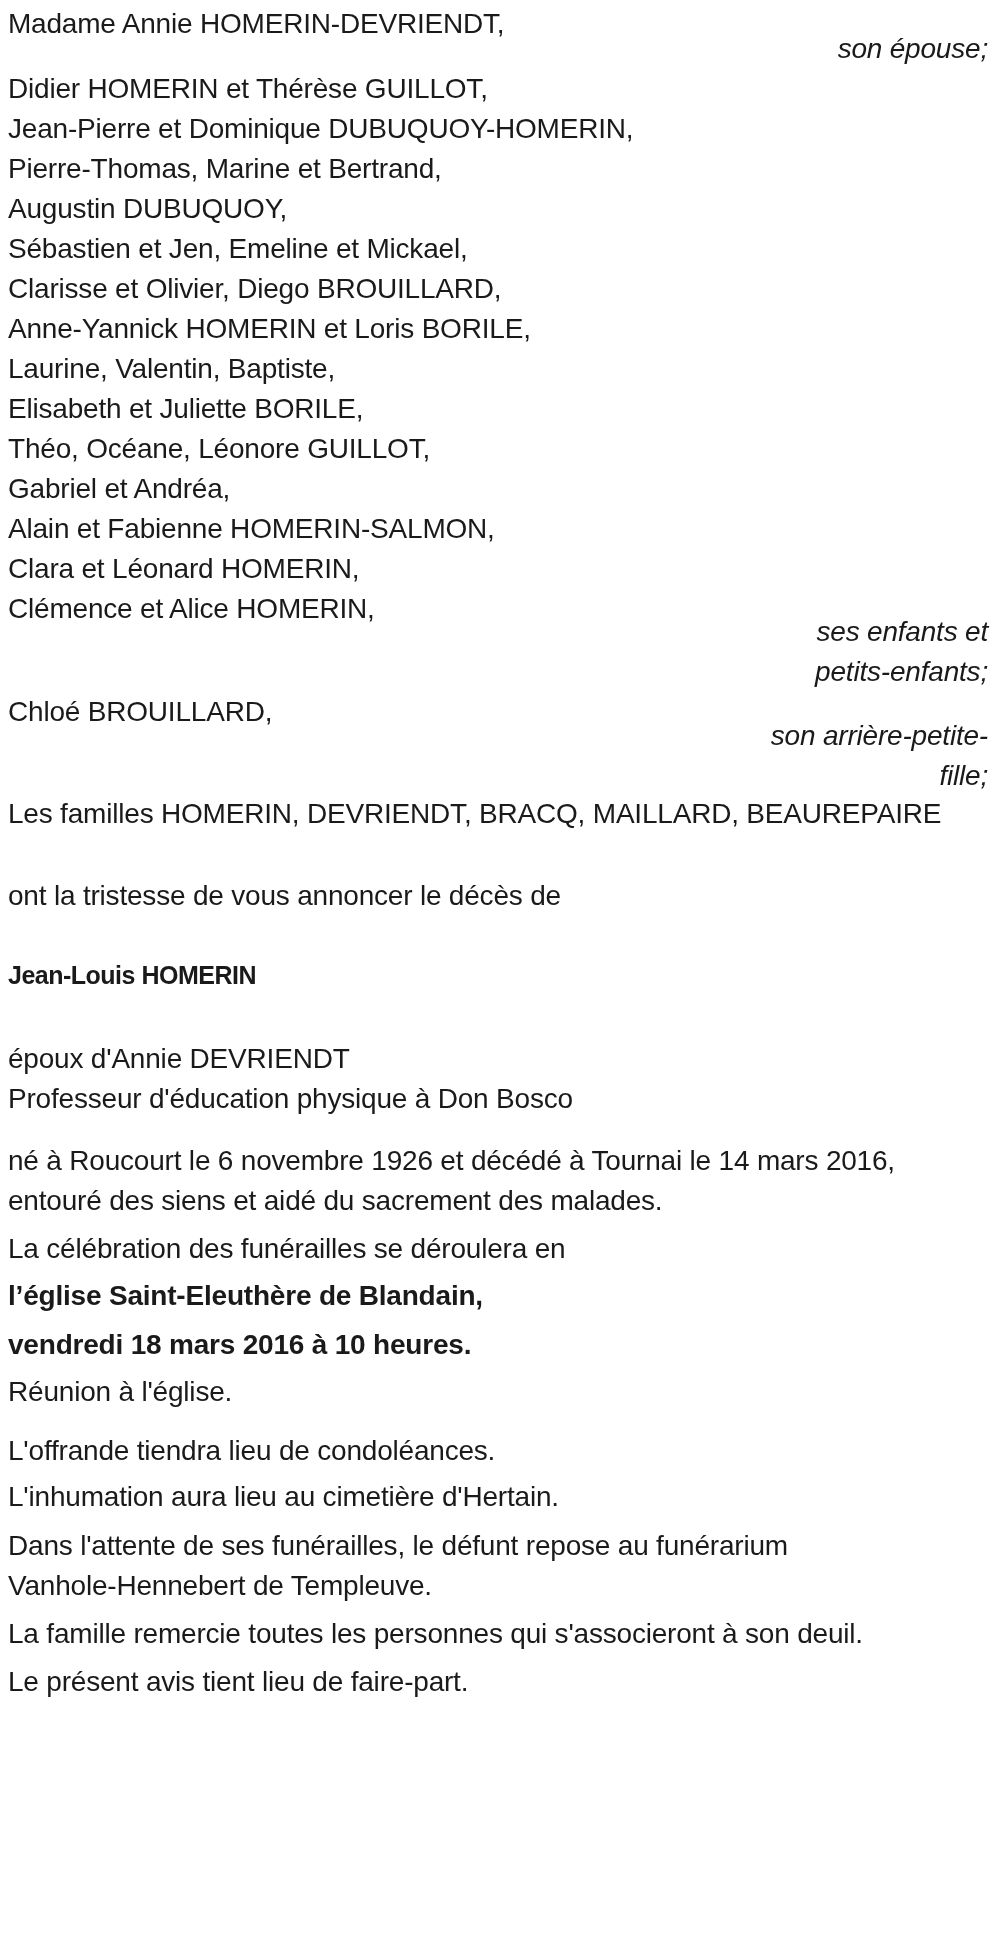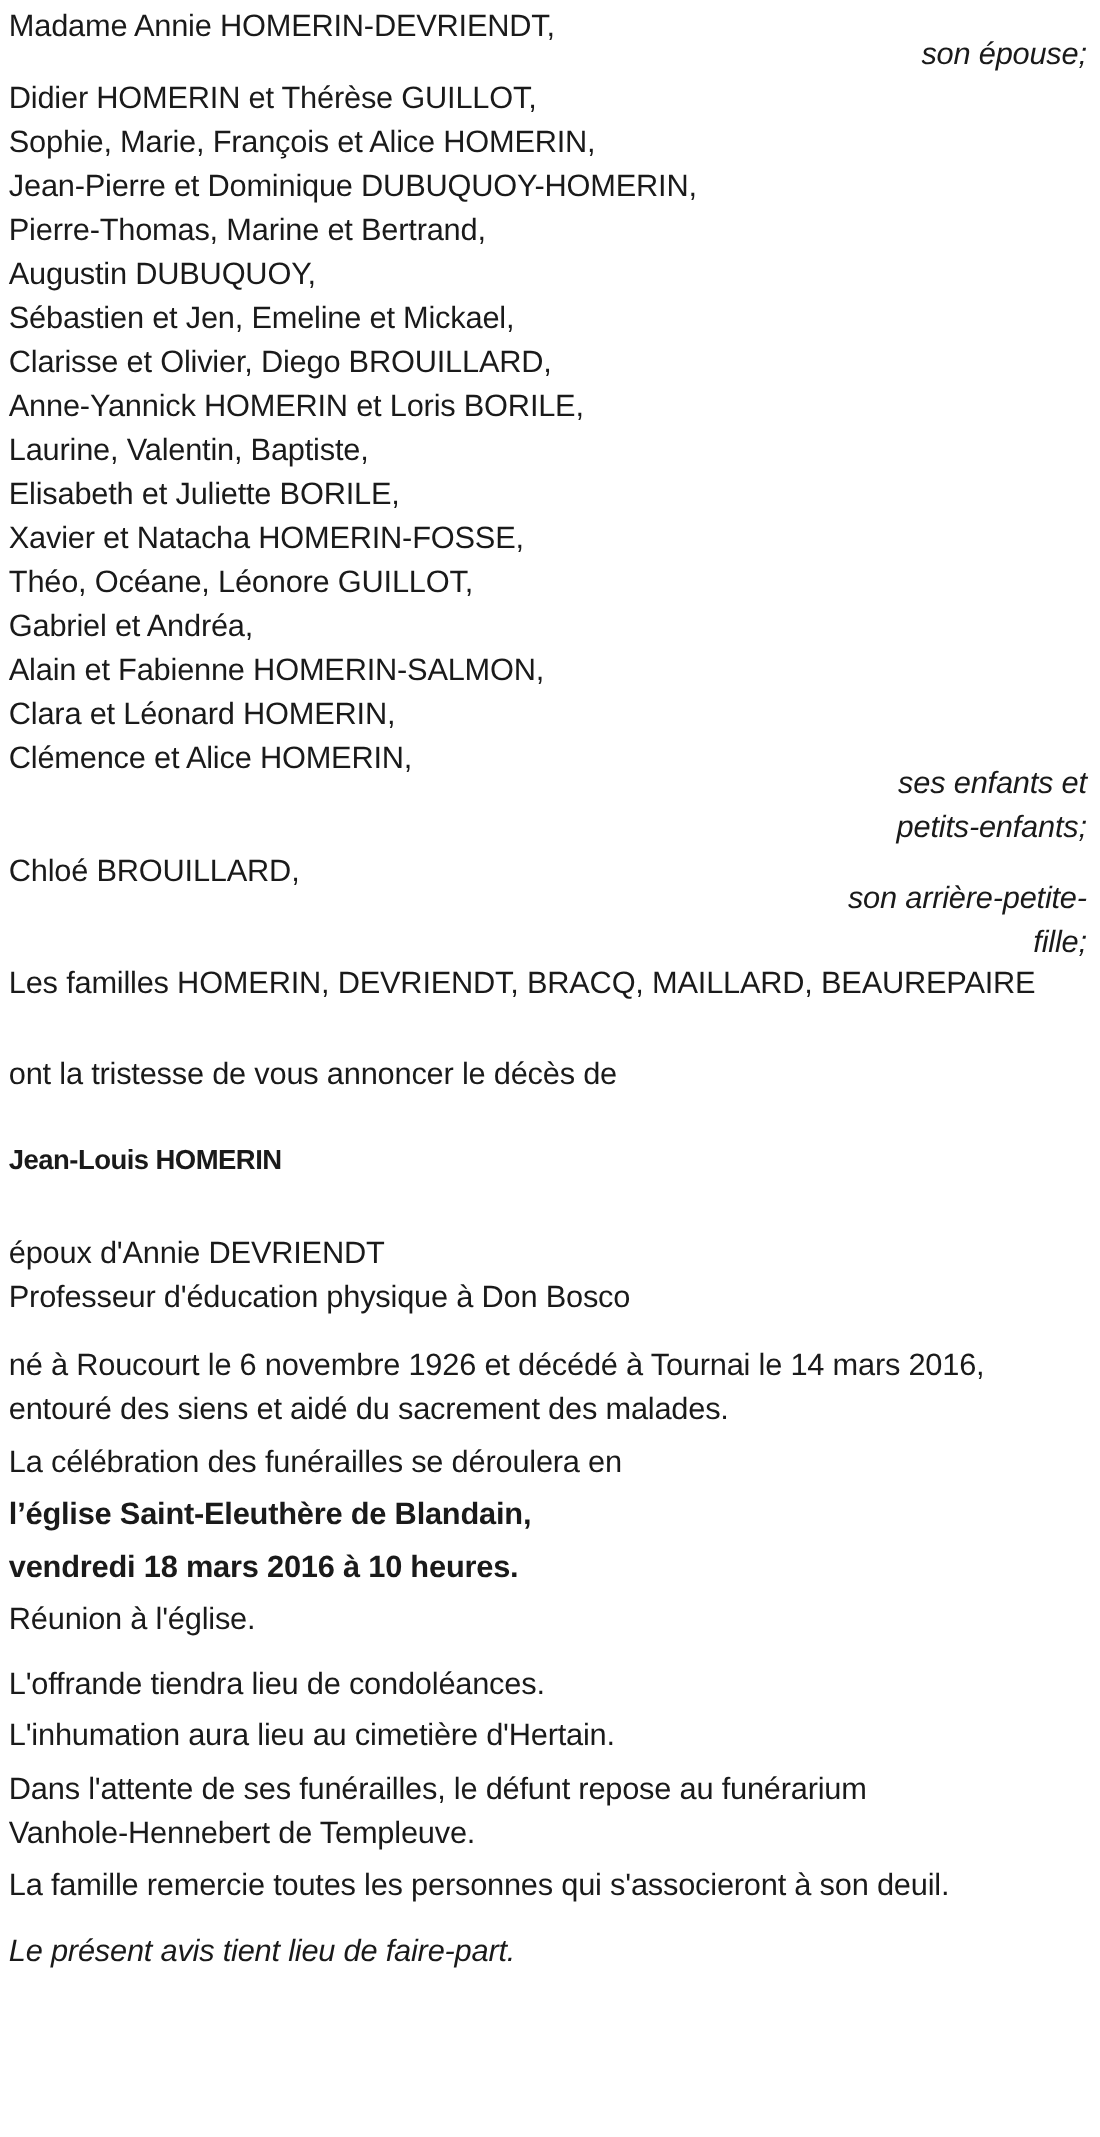--- a/index.html
+++ b/index.html
@@ -38,42 +38,40 @@
   .details-block   { margin-top: 36px; }
   .life-block      { margin-top: 22px; }
   .intro-line      { margin-top: 8px; }
   .church-line     { margin-top: 7px; font-weight: bold; }
   .datetime-line   { margin-top: 9px; font-weight: bold; }
   .meeting-line    { margin-top: 7px; }
   .offering-line   { margin-top: 19px; }
   .burial-line     { margin-top: 6px; }
   .repose-block    { margin-top: 9px; }
   .thanks-line     { margin-top: 8px; }
-  .final-line      { margin-top: 20px; font-style: italic; }
+  .final-line      { margin-top: 8px; }
 </style>
 </head>
 <body>
 
 <div class="page">
 
   <div class="line">Madame Annie HOMERIN-DEVRIENDT,</div>
   <div class="line rel rel-spouse">son épouse;</div>
 
   <div>
     <div class="line">Didier HOMERIN et Thérèse GUILLOT,</div>
-    <div class="line">Sophie, Marie, François et Alice HOMERIN,</div>
     <div class="line">Jean-Pierre et Dominique DUBUQUOY-HOMERIN,</div>
     <div class="line">Pierre-Thomas, Marine et Bertrand,</div>
     <div class="line">Augustin DUBUQUOY,</div>
     <div class="line">Sébastien et Jen, Emeline et Mickael,</div>
     <div class="line">Clarisse et Olivier, Diego BROUILLARD,</div>
     <div class="line">Anne-Yannick HOMERIN et Loris BORILE,</div>
     <div class="line">Laurine, Valentin, Baptiste,</div>
     <div class="line">Elisabeth et Juliette BORILE,</div>
-    <div class="line">Xavier et Natacha HOMERIN-FOSSE,</div>
     <div class="line">Théo, Océane, Léonore GUILLOT,</div>
     <div class="line">Gabriel et Andréa,</div>
     <div class="line">Alain et Fabienne HOMERIN-SALMON,</div>
     <div class="line">Clara et Léonard HOMERIN,</div>
     <div class="line">Clémence et Alice HOMERIN,</div>
   </div>
 
   <div class="rel rel-children">
     <div class="line">ses enfants et</div>
     <div class="line">petits-enfants;</div>

